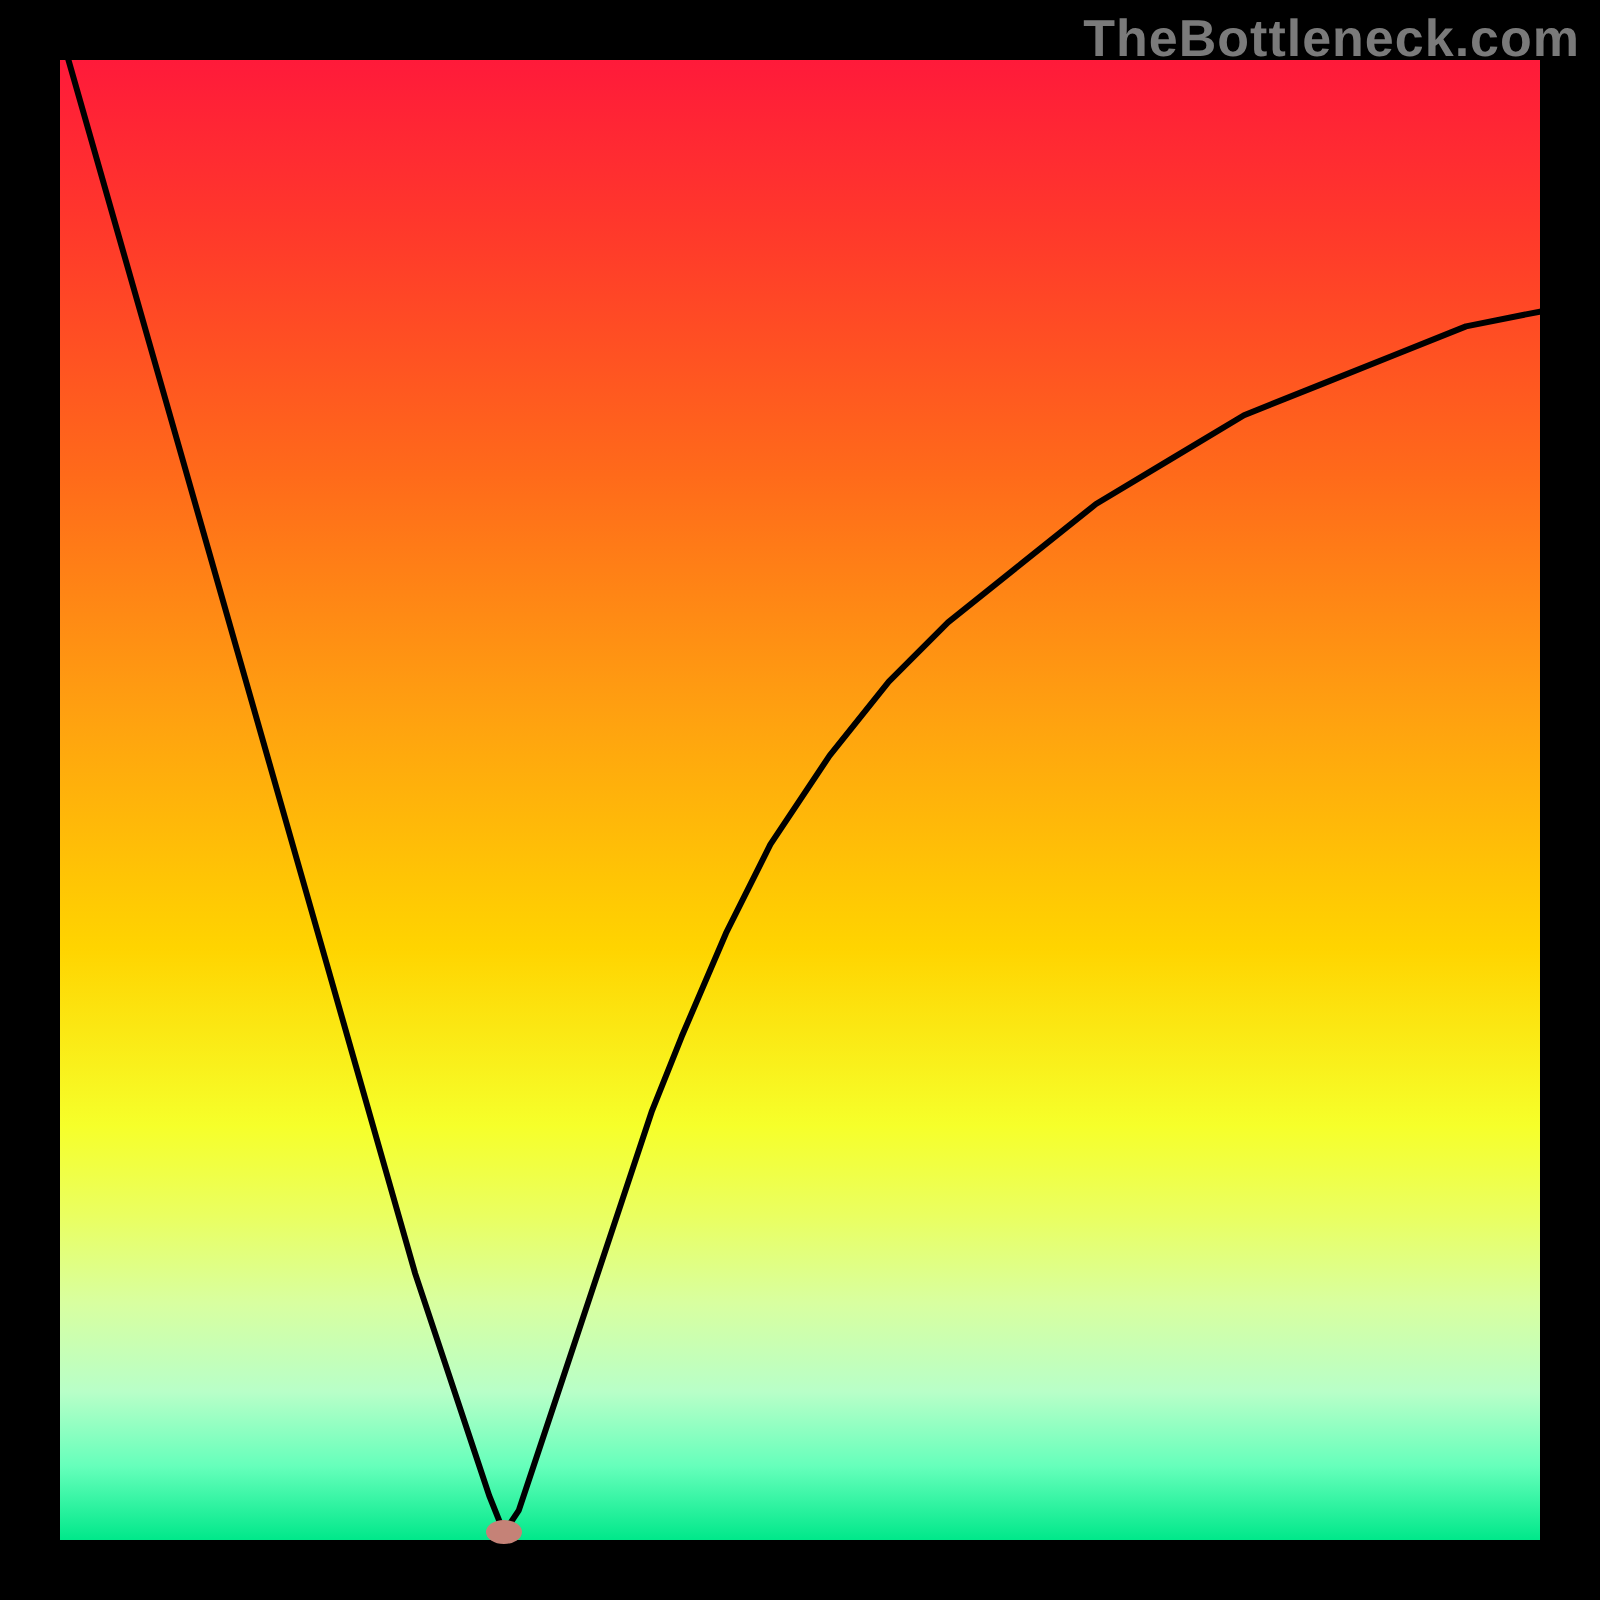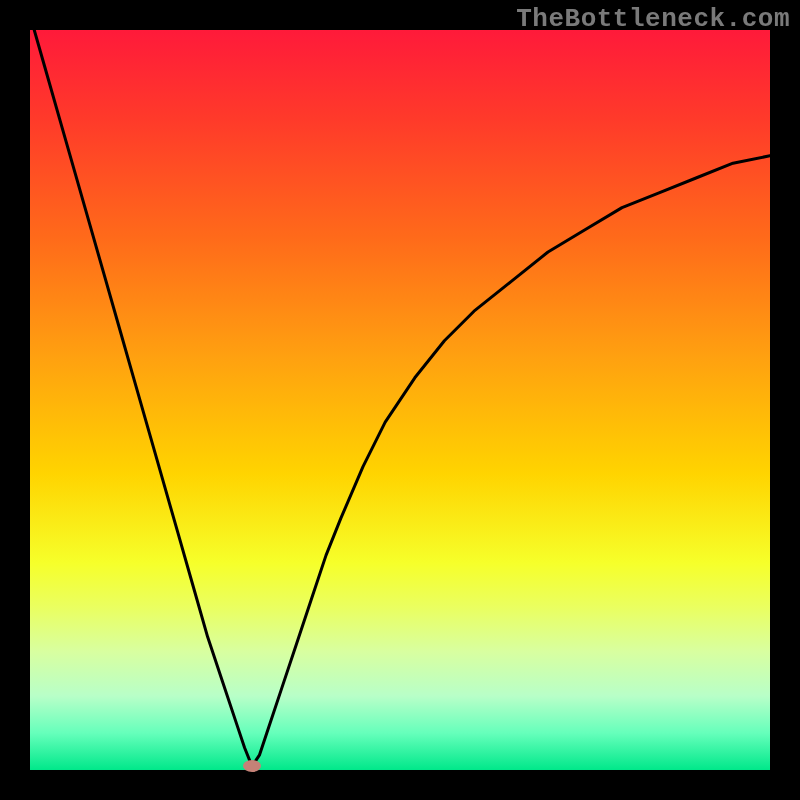--- a/index.html
+++ b/index.html
@@ -26,21 +26,21 @@
       #eaff60 78%,
       #d8ffa0 84%,
       #b8ffc8 90%,
       #66ffbb 95%,
       #00e88a 100%);
   }
   .attribution {
     position: absolute;
     top: 4px;
     right: 10px;
-    font-family: Liberation Mono, monospace;
+    font-family: Liberation Sans, sans-serif;
     font-size: 26px;
     font-weight: 600;
     color: #7a7a7a;
     letter-spacing: 0.5px;
   }
   .curve {
     position: absolute;
     left: 0;
     top: 0;
     width: 740px;

